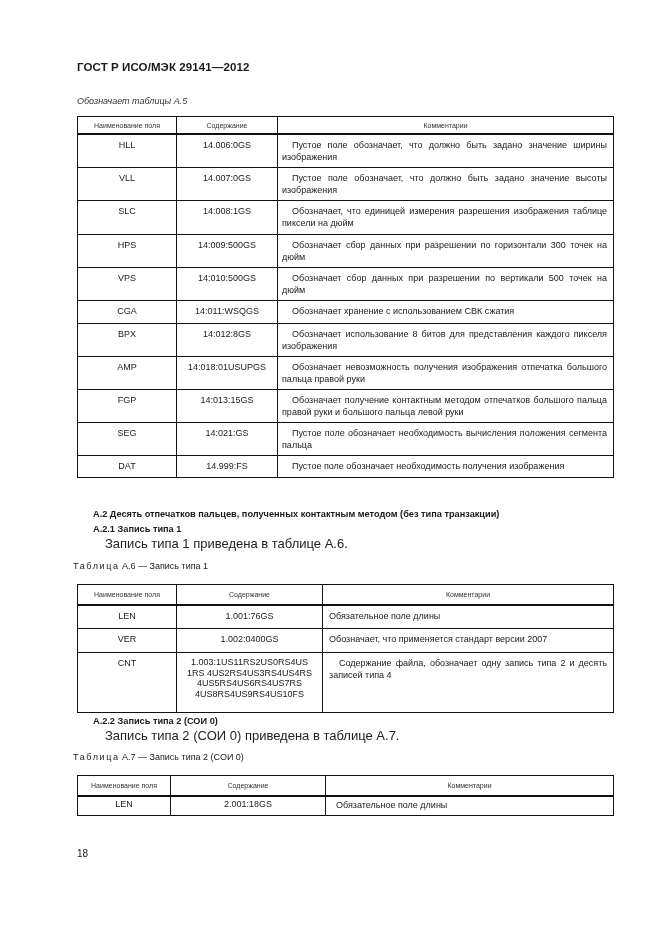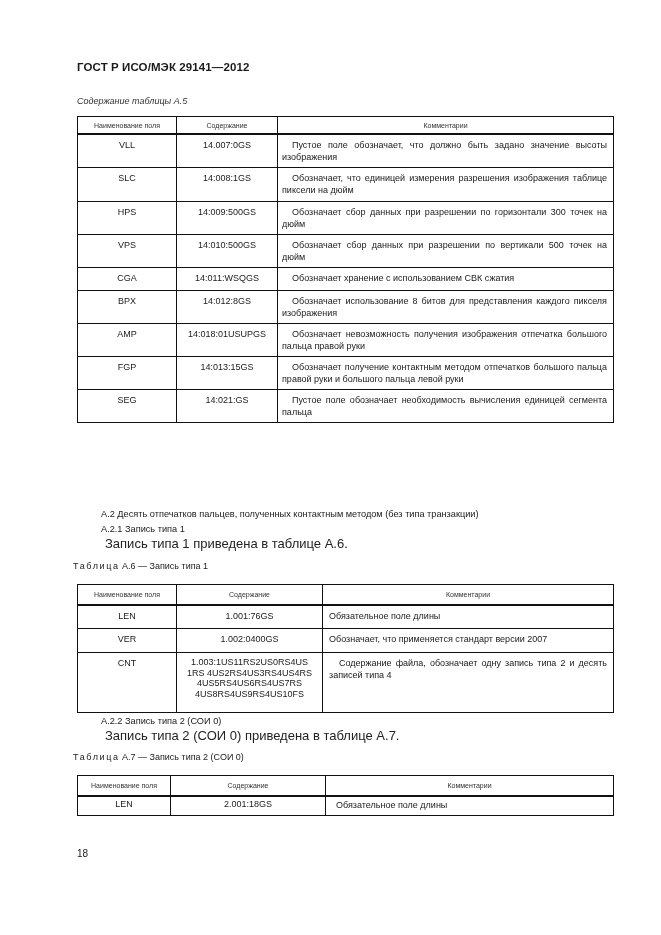--- a/index.html
+++ b/index.html
@@ -9,48 +9,55 @@
   .doc-header { left:77px; top:61px; font-size:11.5px; font-weight:bold; letter-spacing:0.1px; }
   .cont-caption { left:77px; top:96px; font-size:9px; font-style:italic; color:#333; }
   table { border-collapse:collapse; position:absolute; table-layout:fixed; font-size:9px; }
   td, th { border:1px solid #111; padding:0; vertical-align:top; }
   th { font-weight:normal; font-size:7px; color:#333; height:16px; vertical-align:middle; text-align:center; }
   thead tr { border-bottom:2px solid #111; }
   td.name, td.content { text-align:center; padding-top:5px; }
   td.comment { text-align:justify; padding:4px 6px 3px 4px; line-height:12px; }
   td.comment .txt { display:block; text-indent:10px; }
   td.comment.left .txt { text-align:left; }
-  .section-title { left:101px; font-size:9.2px; font-weight:normal; }
+  .section-title { left:93px; font-size:9.2px; font-weight:bold; }
   .para { left:105px; font-size:13px; color:#222; }
   .tcap { left:73px; font-size:9px; color:#222; }
   .tcap .spaced { letter-spacing:1.6px; }
   .page-num { left:77px; top:848px; font-size:10px; }
   td.content.multi { line-height:10.5px; padding-top:4px; padding-bottom:4px; }
 </style>
 </head>
 <body>
 
 <div class="abs doc-header">ГОСТ Р ИСО/МЭК 29141—2012</div>
-<div class="abs cont-caption">Содержание таблицы А.5</div>
+<div class="abs cont-caption">Обозначает таблицы А.5</div>
 
 <table id="t5" style="left:77px; top:116px; width:536px;">
   <colgroup>
       <col style="width:99px">
       <col style="width:101px">
       <col style="width:336px">
     </colgroup>
   <thead>
     <tr>
       <th>Наименование поля</th>
       <th>Содержание</th>
       <th>Комментарии</th>
     </tr>
   </thead>
   <tbody id="t5body">
       <tr style="height: 33px;">
+        <td class="name">HLL</td>
+        <td class="content">14.006:0GS</td>
+        <td class="comment">
+          <span class="txt">Пустое поле обозначает, что должно быть задано значение ширины изображения</span>
+        </td>
+      </tr>
+      <tr style="height: 33px;">
         <td class="name">VLL</td>
         <td class="content">14.007:0GS</td>
         <td class="comment">
           <span class="txt">Пустое поле обозначает, что должно быть задано значение высоты изображения</span>
         </td>
       </tr>
       <tr style="height: 34px;">
         <td class="name">SLC</td>
         <td class="content">14:008:1GS</td>
         <td class="comment">
@@ -96,21 +103,28 @@
         <td class="name">FGP</td>
         <td class="content">14:013:15GS</td>
         <td class="comment">
           <span class="txt">Обозначает получение контактным методом отпечатков большого пальца правой руки и большого пальца левой руки</span>
         </td>
       </tr>
       <tr style="height: 33px;">
         <td class="name">SEG</td>
         <td class="content">14:021:GS</td>
         <td class="comment">
-          <span class="txt">Пустое поле обозначает необходимость вычисления единицей сегмента пальца</span>
+          <span class="txt">Пустое поле обозначает необходимость вычисления положения сегмента пальца</span>
+        </td>
+      </tr>
+      <tr style="height: 22px;">
+        <td class="name">DAT</td>
+        <td class="content">14.999:FS</td>
+        <td class="comment">
+          <span class="txt">Пустое поле обозначает необходимость получения изображения</span>
         </td>
       </tr>
     </tbody>
 </table>
 
 <div class="abs section-title" style="top:509px;">А.2 Десять отпечатков пальцев, полученных контактным методом (без типа транзакции)</div>
 <div class="abs section-title" style="top:524px;">А.2.1 Запись типа 1</div>
 <div class="abs para" style="top:536px;">Запись типа 1 приведена в таблице А.6.</div>
 
 <div class="abs tcap" style="top:561px;">

